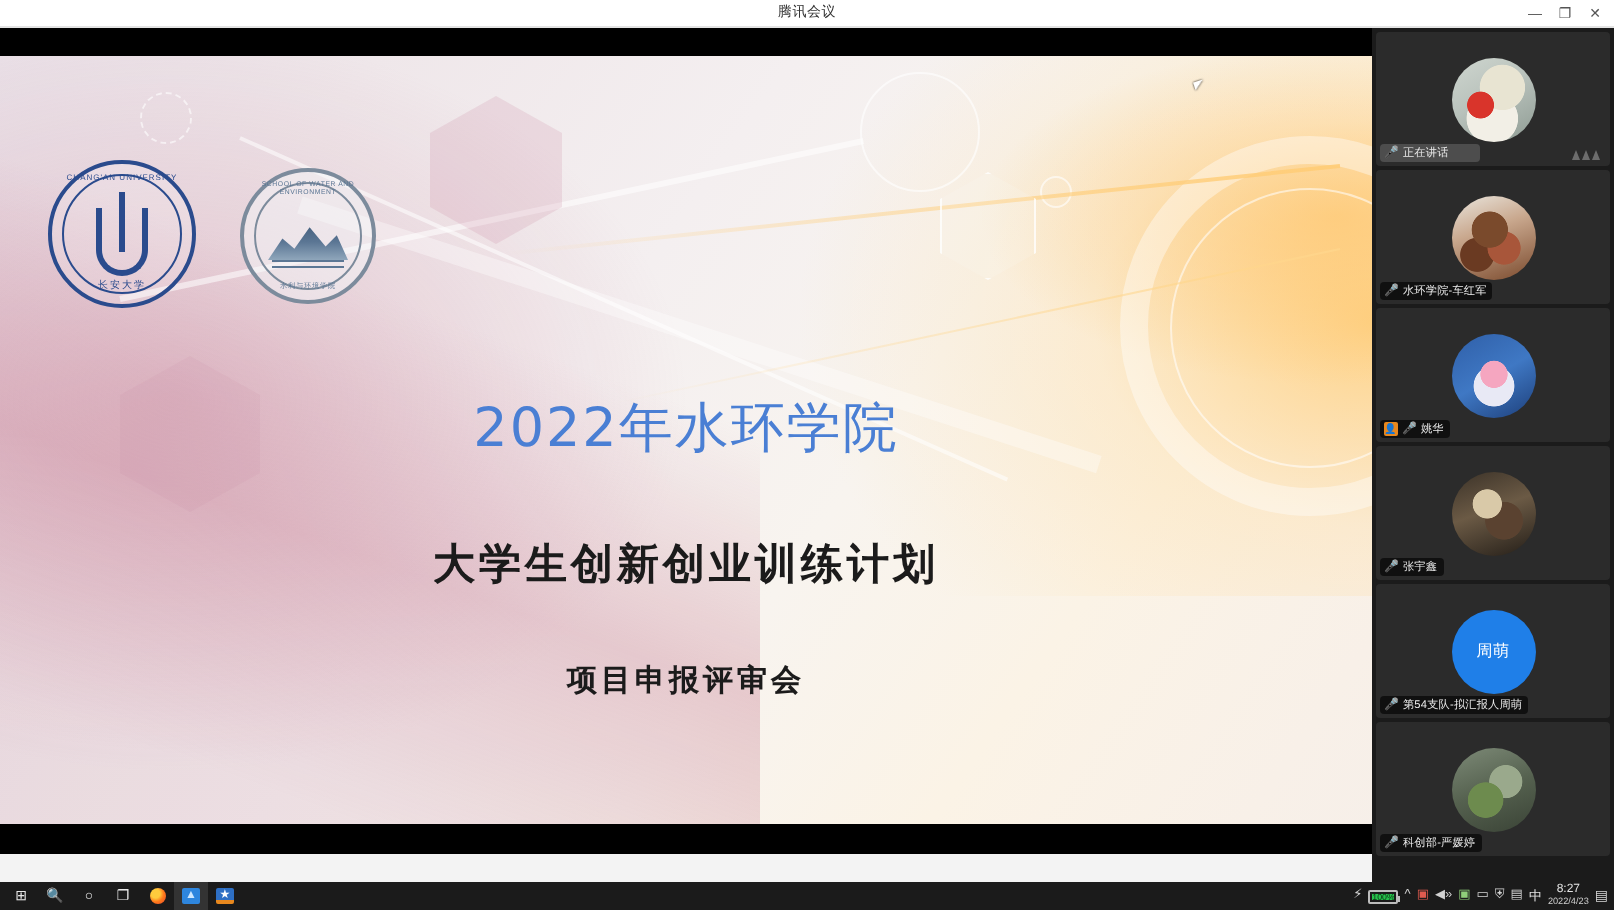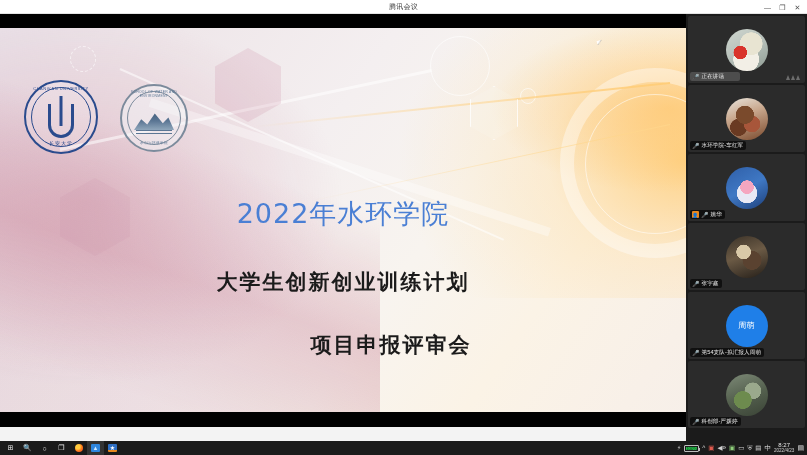--- a/index.html
+++ b/index.html
@@ -38,21 +38,21 @@
   .glow { position:absolute; right:-30px; top:-90px; width:430px; height:360px;
           background:radial-gradient(ellipse at 72% 62%, rgba(255,205,120,.85), rgba(255,220,160,.35) 32%, rgba(255,235,200,0) 66%); }
   .glow2 { position:absolute; right:20px; top:-20px; width:300px; height:200px;
           background:radial-gradient(ellipse at 70% 50%, rgba(255,190,90,.55), rgba(255,210,140,0) 60%); }
 
   .slide-title { position:absolute; left:0; top:168px; width:686px; text-align:center;
                  font-size:27px; color:#4a7fd4; font-family:"DejaVu Sans",sans-serif; letter-spacing:1px; }
   .slide-sub1 { position:absolute; left:0; top:240px; width:686px; text-align:center;
                 font-size:21px; color:#1b1b1b; font-family:"DejaVu Serif",serif; font-weight:bold; letter-spacing:2px; }
   .slide-sub2 { position:absolute; left:0; top:303px; width:686px; text-align:center;
-                font-size:21px; color:#1b1b1b; font-family:"DejaVu Serif",serif; font-weight:bold; letter-spacing:2px;margin-left:48px; }
+                font-size:15px; color:#1b1b1b; font-family:"DejaVu Serif",serif; font-weight:bold; letter-spacing:2px; }
 
   
   .logo { position:absolute; border-radius:50%; }
   .logo-cau { left:24px; top:52px; width:74px; height:74px;
               border:2px solid #2a4b8d; background:rgba(255,255,255,.18); }
   .logo-cau .ring { position:absolute; left:5px; top:5px; right:5px; bottom:5px;
                     border-radius:50%; border:1px solid #2a4b8d; }
   .logo-cau .mark { position:absolute; left:50%; top:22px; transform:translateX(-50%);
                     width:26px; height:34px; border:3px solid #2a4b8d; border-top:none;
                     border-radius:0 0 13px 13px; }

